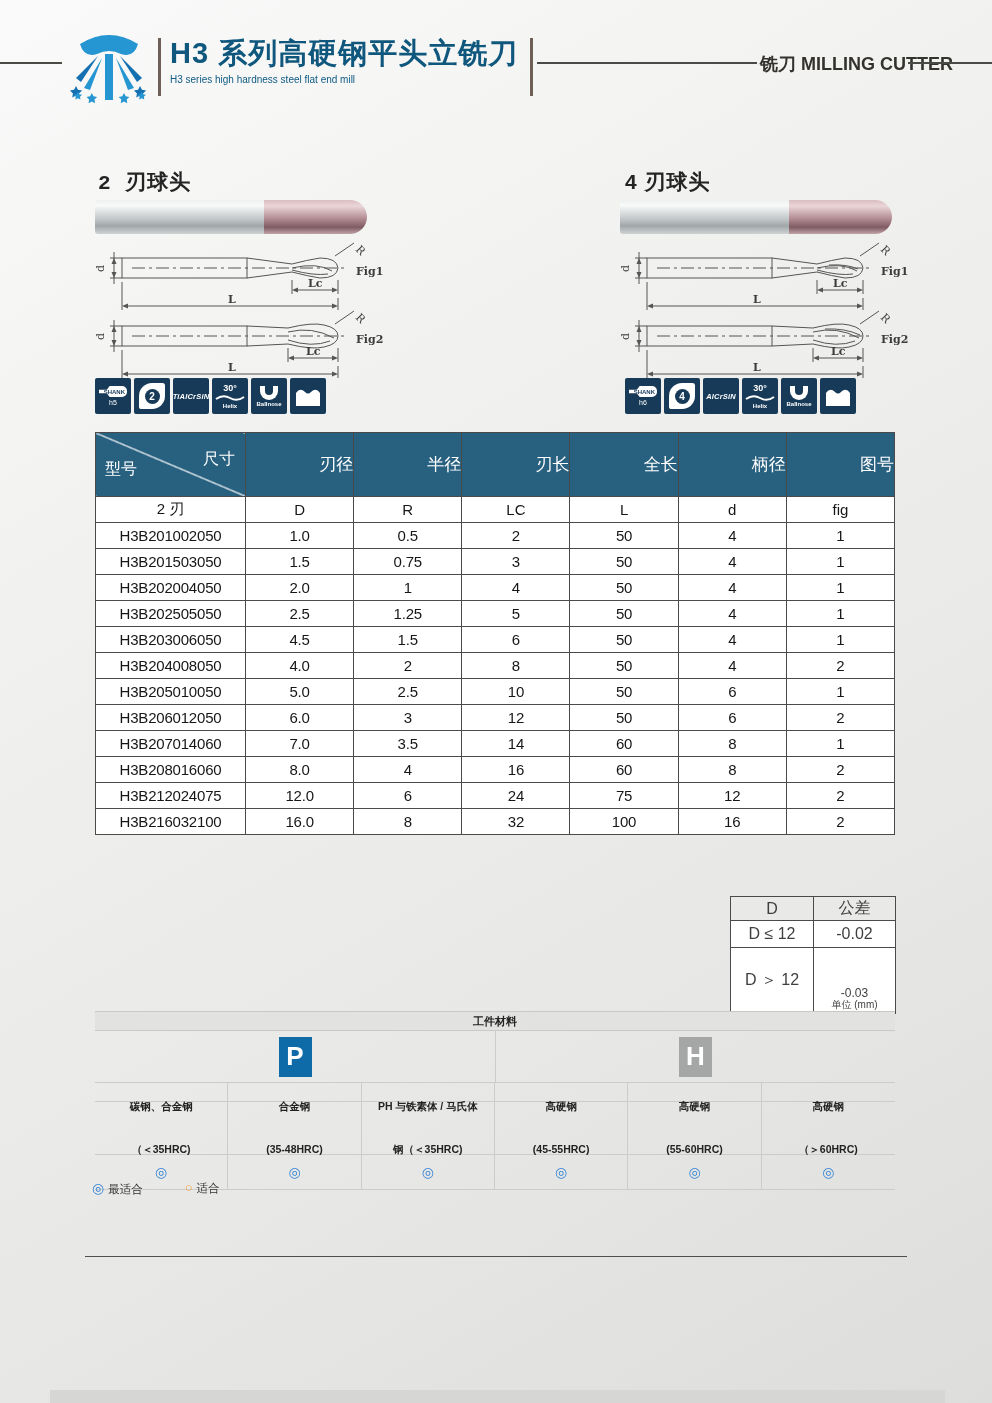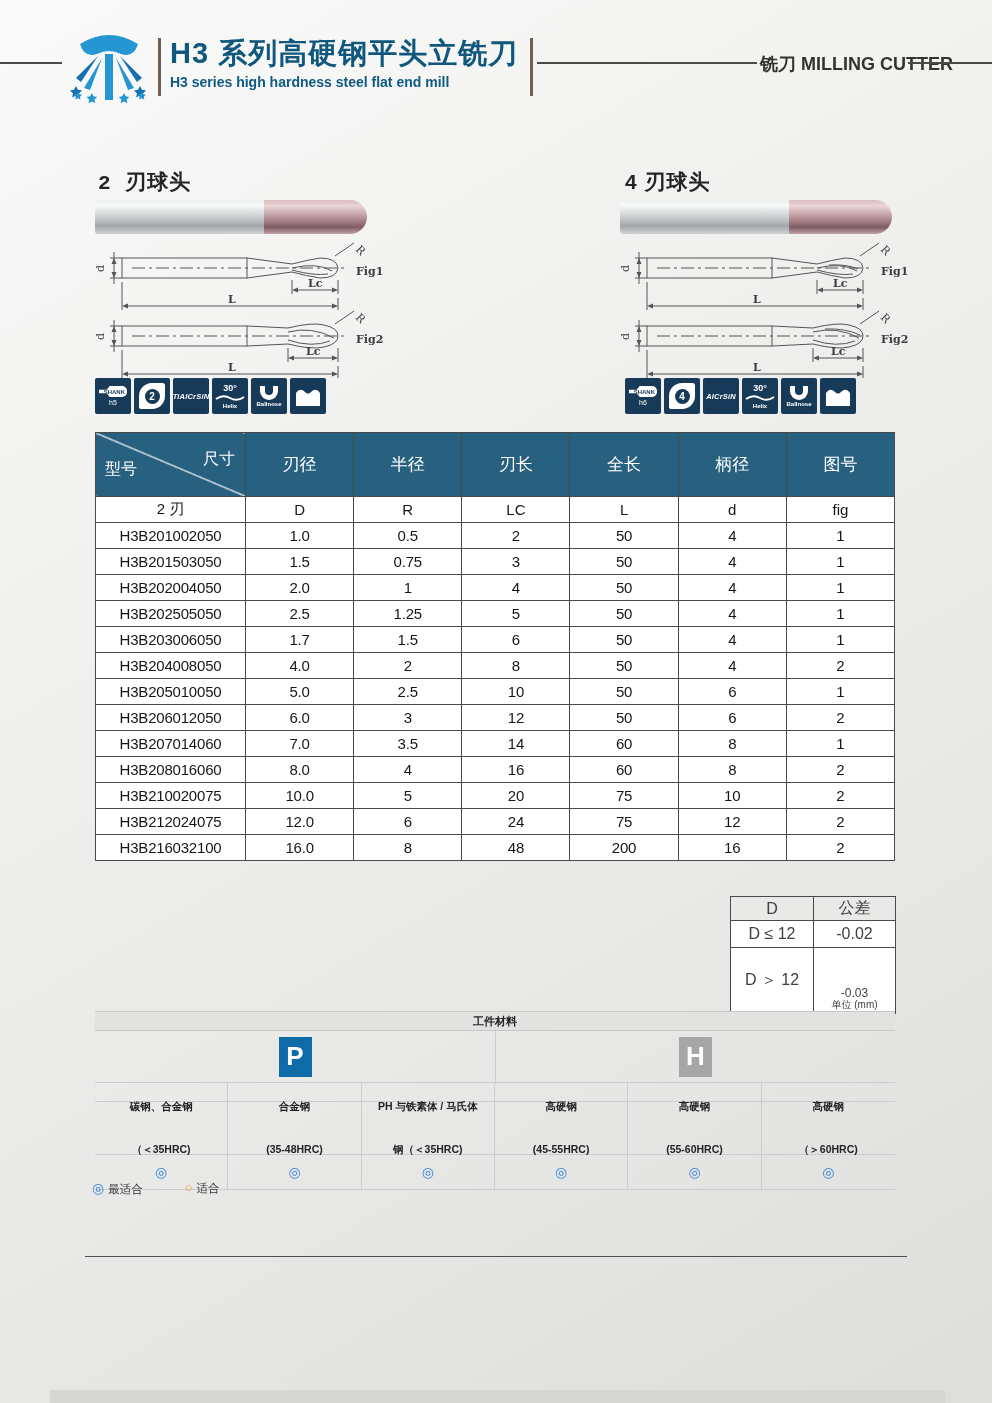--- a/index.html
+++ b/index.html
@@ -5,21 +5,21 @@
   * { margin:0; padding:0; box-sizing:border-box; }
   body { font-family:"Liberation Sans","DejaVu Sans",sans-serif; }
   #page { position:relative; width:992px; height:1403px; overflow:hidden;
           background:linear-gradient(150deg,#fafafa 0%,#f0f0ee 35%,#e7e7e5 70%,#dddddb 100%); }
 
   
   .hline { position:absolute; height:2px; background:#4a4a46; }
   .logo { position:absolute; left:68px; top:30px; }
   .vbar { position:absolute; width:3px; background:#6e6057; top:38px; height:58px; }
   .title-cn { position:absolute; left:170px; top:34px; font-size:29px; font-weight:bold; color:#10577d; letter-spacing:1px; white-space:nowrap; }
-  .title-en { position:absolute; left:170px; top:74px; font-size:14px; font-weight:bold; color:#0e5a82; white-space:nowrap; }
+  .title-en { position:absolute; left:170px; top:74px; font-size:10px; font-weight:normal; color:#0e5a82; white-space:nowrap; }
   .hdr-right { position:absolute; left:760px; top:52px; font-size:18px; font-weight:bold; color:#34322e; white-space:nowrap; }
 
   
   .sec-heading { position:absolute; top:168px; font-size:21px; font-weight:600; color:#242424; letter-spacing:1px; }
   .photo { position:absolute; top:200px; height:34px; width:272px; display:flex; }
   .photo .shank { flex:0 0 62%; border-radius:3px 0 0 3px;
      background:linear-gradient(180deg,#eef0f0 0%,#f8f9f9 16%,#c4c8ca 55%,#a0a6a8 76%,#d0d3d4 100%); }
   .photo .head { flex:1; border-radius:0 17px 17px 0;
      background:linear-gradient(180deg,#dabdc1 0%,#ead5d8 18%,#b08a91 56%,#7f5b63 80%,#c1a3a8 100%); }
   .fig { position:absolute; width:300px; height:78px; }
@@ -38,21 +38,21 @@
            font-size:10px; font-weight:bold; display:flex; align-items:center; justify-content:center; }
   .badge .coat { font-size:7.5px; font-weight:bold; font-style:italic; letter-spacing:.2px; }
   .badge .deg { font-size:9px; font-weight:bold; }
   .badge .u-shape { width:18px; height:14px; border:5px solid #fff; border-top:none; border-radius:0 0 12px 12px; margin:1px 0; }
   .badge .tiny { font-size:6px; font-weight:bold; }
 
   
   table.spec { position:absolute; left:95px; top:432px; width:800px; border-collapse:collapse; table-layout:fixed;
                font-size:15px; color:#161616; }
   table.spec th, table.spec td { border:1px solid #4a4a4a; text-align:center; }
-  table.spec thead th { background:#28607f; color:#fff; font-weight:normal; font-size:17px; height:64px; }
+  table.spec thead th { background:#28607f; color:#fff; font-weight:normal; font-size:17px; height:64px;text-align:right; }
   table.spec .corner { position:relative; padding:0;
       background:#28607f linear-gradient(to right top,transparent 49.5%,#fff 49.8%,#fff 50.5%,transparent 50.8%); }
   table.spec .corner .c-top { position:absolute; right:10px; top:16px; font-size:16px; }
   table.spec .corner .c-bot { position:absolute; left:9px; bottom:16px; font-size:16px; }
   table.spec .subhead td { height:26px; font-size:15px; background:#fff; }
   table.spec tbody td { height:26px; background:#fff; letter-spacing:-0.2px; }
 
   
   table.tol { position:absolute; left:730px; top:896px; width:166px; border-collapse:collapse; table-layout:fixed;
               font-size:16px; color:#3f3f3f; }
@@ -406,21 +406,21 @@
         <td>H3B202505050</td>
         <td>2.5</td>
         <td>1.25</td>
         <td>5</td>
         <td>50</td>
         <td>4</td>
         <td>1</td>
       </tr>
         <tr>
         <td>H3B203006050</td>
-        <td>1.7</td>
+        <td>4.5</td>
         <td>1.5</td>
         <td>6</td>
         <td>50</td>
         <td>4</td>
         <td>1</td>
       </tr>
         <tr>
         <td>H3B204008050</td>
         <td>4.0</td>
         <td>2</td>
@@ -456,46 +456,37 @@
         <td>8</td>
         <td>1</td>
       </tr>
         <tr>
         <td>H3B208016060</td>
         <td>8.0</td>
         <td>4</td>
         <td>16</td>
         <td>60</td>
         <td>8</td>
-        <td>2</td>
-      </tr>
-        <tr>
-        <td>H3B210020075</td>
-        <td>10.0</td>
-        <td>5</td>
-        <td>20</td>
-        <td>75</td>
-        <td>10</td>
         <td>2</td>
       </tr>
         <tr>
         <td>H3B212024075</td>
         <td>12.0</td>
         <td>6</td>
         <td>24</td>
         <td>75</td>
         <td>12</td>
         <td>2</td>
       </tr>
         <tr>
         <td>H3B216032100</td>
         <td>16.0</td>
         <td>8</td>
-        <td>48</td>
-        <td>200</td>
+        <td>32</td>
+        <td>100</td>
         <td>16</td>
         <td>2</td>
       </tr>
       </tbody>
   </table>
 
   <table class="tol">
     <colgroup>
         <col style="width:83px">
         <col>

